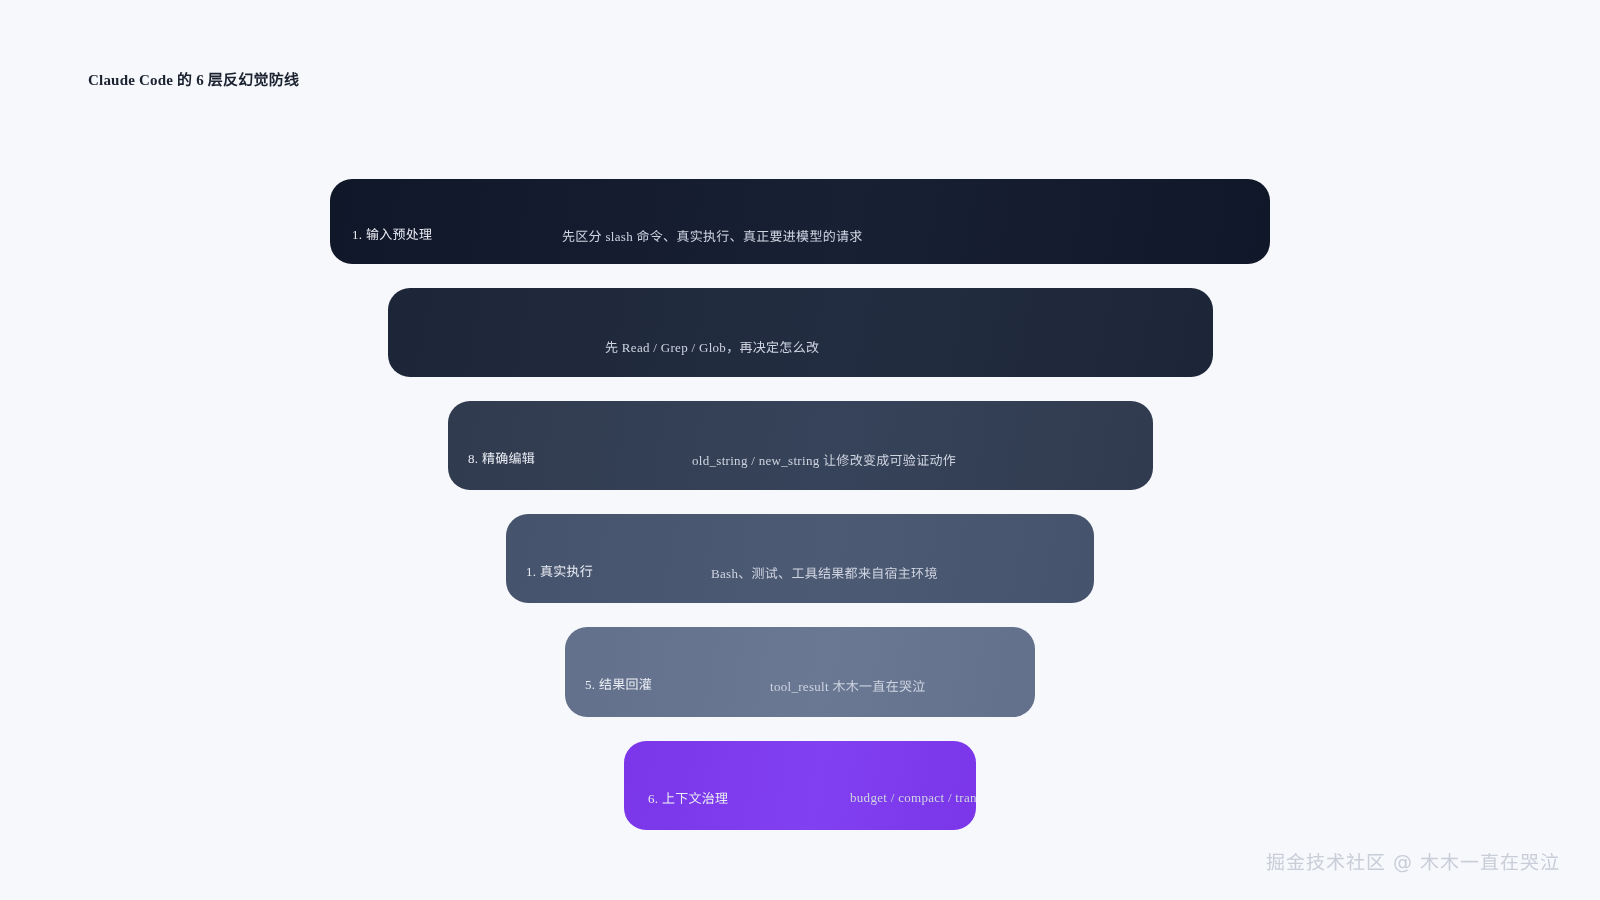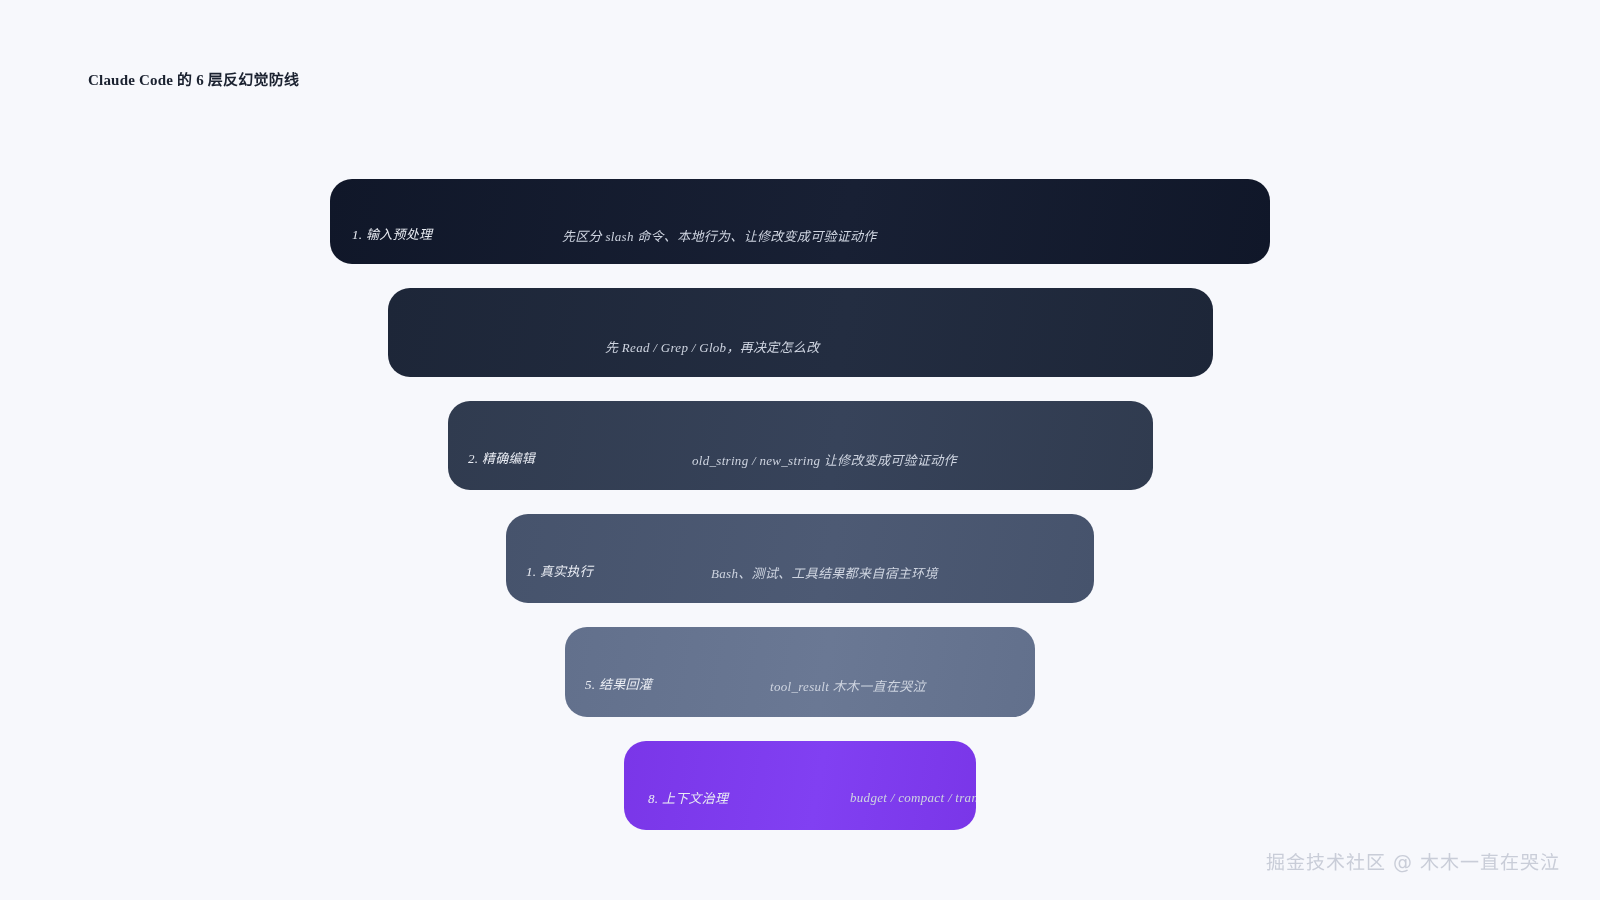--- a/index.html
+++ b/index.html
@@ -47,21 +47,20 @@
     line-height: 18px;
     letter-spacing: 0.2px;
   }
 
   
   .funnel {
     position: absolute;
     left: 0;
     top: 179px;
     width: 1600px;
-    font-style: italic;
   }
   .layer {
     position: relative;
     margin: 0 auto;
     border-radius: 22px;
     box-sizing: border-box;
     overflow: hidden;
   }
   .layer + .layer {
     margin-top: 24px;
@@ -107,50 +106,50 @@
 <div class="page">
 
   <div class="header">
     <h1 class="title">Claude Code 的 6 层反幻觉防线</h1>
   </div>
 
   <div class="funnel" id="funnel">
       <div class="layer" style="width: 940px; height: 85px; background: linear-gradient(100deg, rgb(16, 23, 41) 0%, rgb(24, 32, 52) 55%, rgb(16, 23, 41) 100%);">
         <div class="layer-inner" style="margin-left: -330px;">
           <div class="layer-label" style="left: 352px; top: 45px;">1. 输入预处理</div>
-          <div class="layer-desc" style="left: 562px; top: 47px;">先区分 slash 命令、本地行为、让修改变成可验证动作</div>
+          <div class="layer-desc" style="left: 562px; top: 47px;">先区分 slash 命令、真实执行、真正要进模型的请求</div>
         </div>
       </div>
       <div class="layer" style="width: 825px; height: 89px; background: linear-gradient(100deg, rgb(29, 38, 56) 0%, rgb(35, 45, 65) 55%, rgb(29, 38, 56) 100%);">
         <div class="layer-inner" style="margin-left: -387.5px;">
           <div class="layer-label" style="left: 412px; top: 47px; margin-top: 46px;">2. 真实读取</div>
           <div class="layer-desc" style="left: 605px; top: 49px;">先 Read / Grep / Glob，再决定怎么改</div>
         </div>
       </div>
       <div class="layer" style="width: 705px; height: 89px; background: linear-gradient(100deg, rgb(48, 59, 79) 0%, rgb(55, 67, 90) 55%, rgb(48, 59, 79) 100%);">
         <div class="layer-inner" style="margin-left: -447.5px;">
-          <div class="layer-label" style="left: 468px; top: 47px;">2. 精确编辑</div>
+          <div class="layer-label" style="left: 468px; top: 47px;">8. 精确编辑</div>
           <div class="layer-desc" style="left: 692px; top: 49px; text-align: right;">old_string / new_string 让修改变成可验证动作</div>
         </div>
       </div>
       <div class="layer" style="width: 588px; height: 89px; background: linear-gradient(100deg, rgb(70, 83, 108) 0%, rgb(77, 90, 116) 55%, rgb(70, 83, 108) 100%);">
         <div class="layer-inner" style="margin-left: -506px;">
           <div class="layer-label" style="left: 526px; top: 47px;">1. 真实执行</div>
           <div class="layer-desc" style="left: 711px; top: 49px;">Bash、测试、工具结果都来自宿主环境</div>
         </div>
       </div>
       <div class="layer" style="width: 470px; height: 90px; background: linear-gradient(100deg, rgb(98, 112, 140) 0%, rgb(106, 120, 148) 55%, rgb(98, 112, 140) 100%);">
         <div class="layer-inner" style="margin-left: -565px;">
           <div class="layer-label" style="left: 585px; top: 47px;">5. 结果回灌</div>
           <div class="layer-desc" style="left: 770px; top: 49px;">tool_result 木木一直在哭泣</div>
         </div>
       </div>
       <div class="layer" style="width: 352px; height: 89px; background: linear-gradient(100deg, rgb(122, 54, 232) 0%, rgb(129, 64, 242) 55%, rgb(122, 54, 232) 100%);">
         <div class="layer-inner" style="margin-left: -624px;">
-          <div class="layer-label" style="left: 648px; top: 47px;">8. 上下文治理</div>
+          <div class="layer-label" style="left: 648px; top: 47px;">6. 上下文治理</div>
           <div class="layer-desc" style="left: 850px; top: 49px;">budget / compact / transcript</div>
         </div>
       </div>
     </div>
 
   <div class="watermark">掘金技术社区 @ 木木一直在哭泣</div>
 
 </div>
 
 </body></html>

